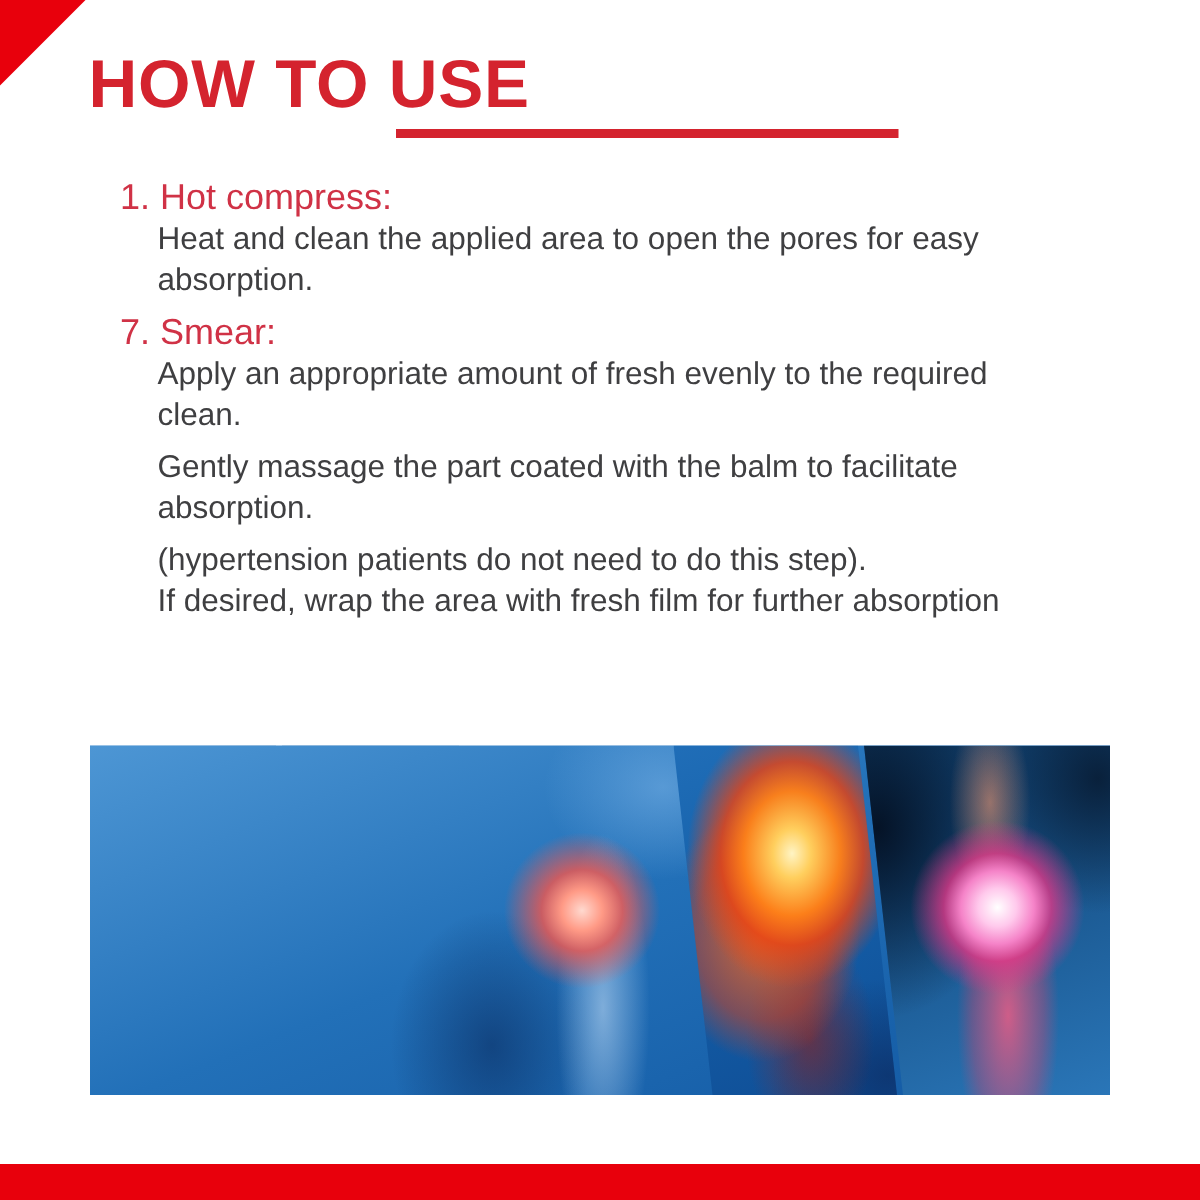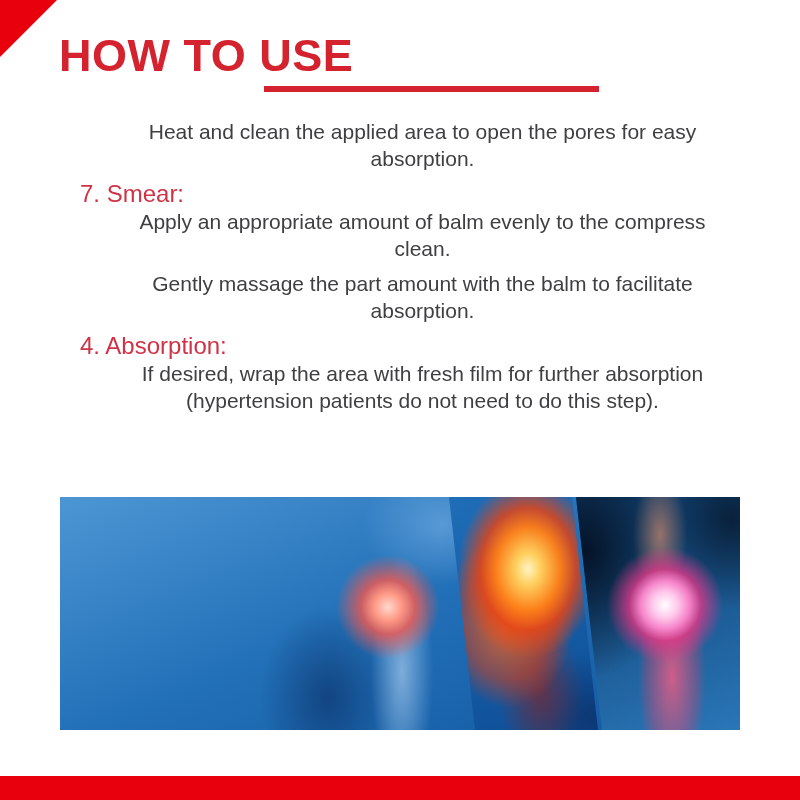--- a/index.html
+++ b/index.html
@@ -49,21 +49,20 @@
   .step{margin-bottom:8px;}
   .step-heading{
     color:var(--heading-red,#d03246);
     font-size:24px;line-height:28px;
     white-space:nowrap;
   }
   .step-body{
     color:var(--body-text,#3f3f41);
     font-size:21px;line-height:27px;
     padding-left:25px;
-    text-align:center;
   }
   .step-body div{white-space:nowrap;}
   
   .banner{
     position:absolute;left:60px;top:497px;
     width:680px;height:233px;
     background:#ffffff; 
   }
   .slice{position:absolute;inset:0;}
   .slice-shoulder{
@@ -128,46 +127,46 @@
   <div class="corner-triangle"></div>
 
   <div class="title-wrap">
     <div class="page-title">HOW TO USE</div>
     <div class="title-underline"></div>
   </div>
 
   <div class="steps">
 
     <div class="step">
+      <div class="step-heading">1. Hot compress:</div>
       <div class="step-body">
         <div>Heat and clean the applied area to open the pores for easy</div>
         <div>absorption.</div>
       </div>
     </div>
 
     <div class="step">
       <div class="step-heading">7. Smear:</div>
       <div class="step-body">
-        <div>Apply an appropriate amount of balm evenly to the compress</div>
+        <div>Apply an appropriate amount of fresh evenly to the required</div>
         <div>clean.</div>
       </div>
     </div>
 
     <div class="step">
       <div class="step-body">
-        <div>Gently massage the part amount with the balm to facilitate</div>
+        <div>Gently massage the part coated with the balm to facilitate</div>
         <div>absorption.</div>
       </div>
     </div>
 
     <div class="step">
-      <div class="step-heading">4. Absorption:</div>
       <div class="step-body">
+        <div>(hypertension patients do not need to do this step).</div>
         <div>If desired, wrap the area with fresh film for further absorption</div>
-        <div>(hypertension patients do not need to do this step).</div>
       </div>
     </div>
 
   </div>
 
   <div class="banner">
     <div class="slice slice-shoulder"></div>
     <div class="slice slice-elbow"></div>
     <div class="slice slice-hip"></div>
     <div class="slice slice-ankle"></div>

